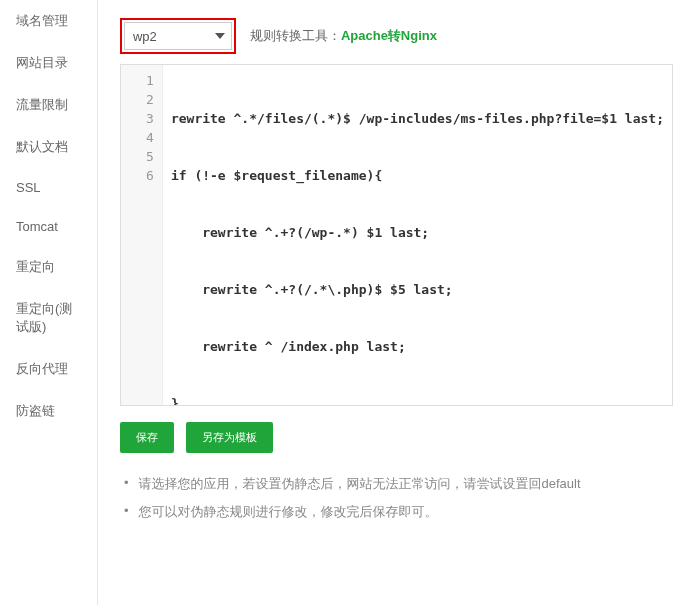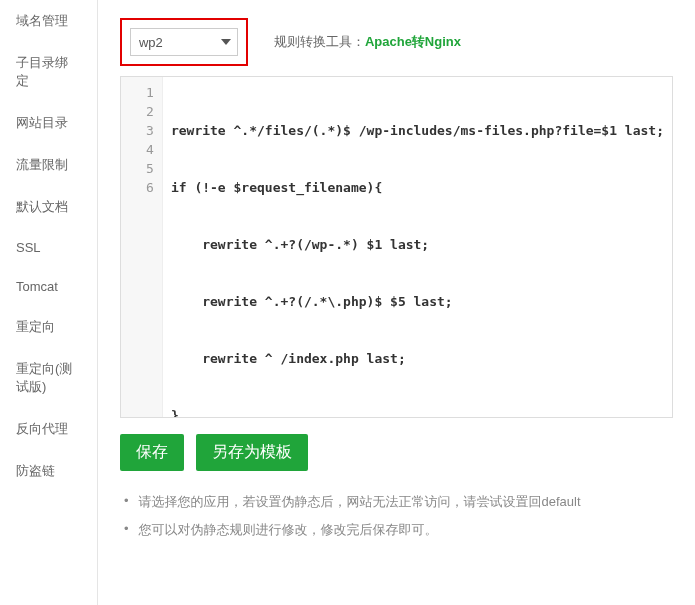--- a/index.html
+++ b/index.html
@@ -35,21 +35,21 @@
       flex: 1;
       padding: 18px 22px;
     }
     .top-row {
       display: flex;
       align-items: center;
       margin-bottom: 10px;
     }
     .select-wrap {
       border: 2px solid #e20000;
-      padding: 8px;
+      padding: 2px;
       display: inline-block;
     }
     .select-box {
       width: 108px;
       height: 28px;
       border: 1px solid #ccc;
       background: #fff;
       padding: 0 22px 0 8px;
       display: flex;
       align-items: center;
@@ -62,21 +62,21 @@
       position: absolute;
       right: 6px;
       top: 50%;
       transform: translateY(-50%);
       width: 0; height: 0;
       border-left: 5px solid transparent;
       border-right: 5px solid transparent;
       border-top: 6px solid #555;
     }
     .tool-label {
-      margin-left: 26px;
+      margin-left: 14px;
       color: #666;
     }
     .tool-link {
       color: #20a53a;
       cursor: pointer;
       font-weight: bold;
     }
     .editor {
       border: 1px solid #ddd;
       height: 342px;
@@ -106,21 +106,21 @@
     .buttons {
       margin-top: 16px;
       display: flex;
       gap: 12px;
     }
     .btn {
       background: #20a53a;
       color: #fff;
       border: none;
       padding: 8px 16px;
-      font-size: 16px;
+      font-size: 11px;
       cursor: pointer;
       border-radius: 2px;
     }
     .notes {
       margin-top: 22px;
       padding-left: 4px;
     }
     .note-item {
       color: #888;
       font-size: 13px;
@@ -131,21 +131,20 @@
       margin-right: 10px;
       color: #888;
     }
   </style>
 </head>
 <body>
 
 <div class="container">
   <div class="sidebar">
     <div class="sidebar-item">域名管理</div>
-    <div class="sidebar-item">子目录绑定</div>
     <div class="sidebar-item">网站目录</div>
     <div class="sidebar-item">流量限制</div>
     <div class="sidebar-item">默认文档</div>
     <div class="sidebar-item">SSL</div>
     <div class="sidebar-item">Tomcat</div>
     <div class="sidebar-item">重定向</div>
     <div class="sidebar-item">重定向(测试版)</div>
     <div class="sidebar-item">反向代理</div>
     <div class="sidebar-item">防盗链</div>
 

